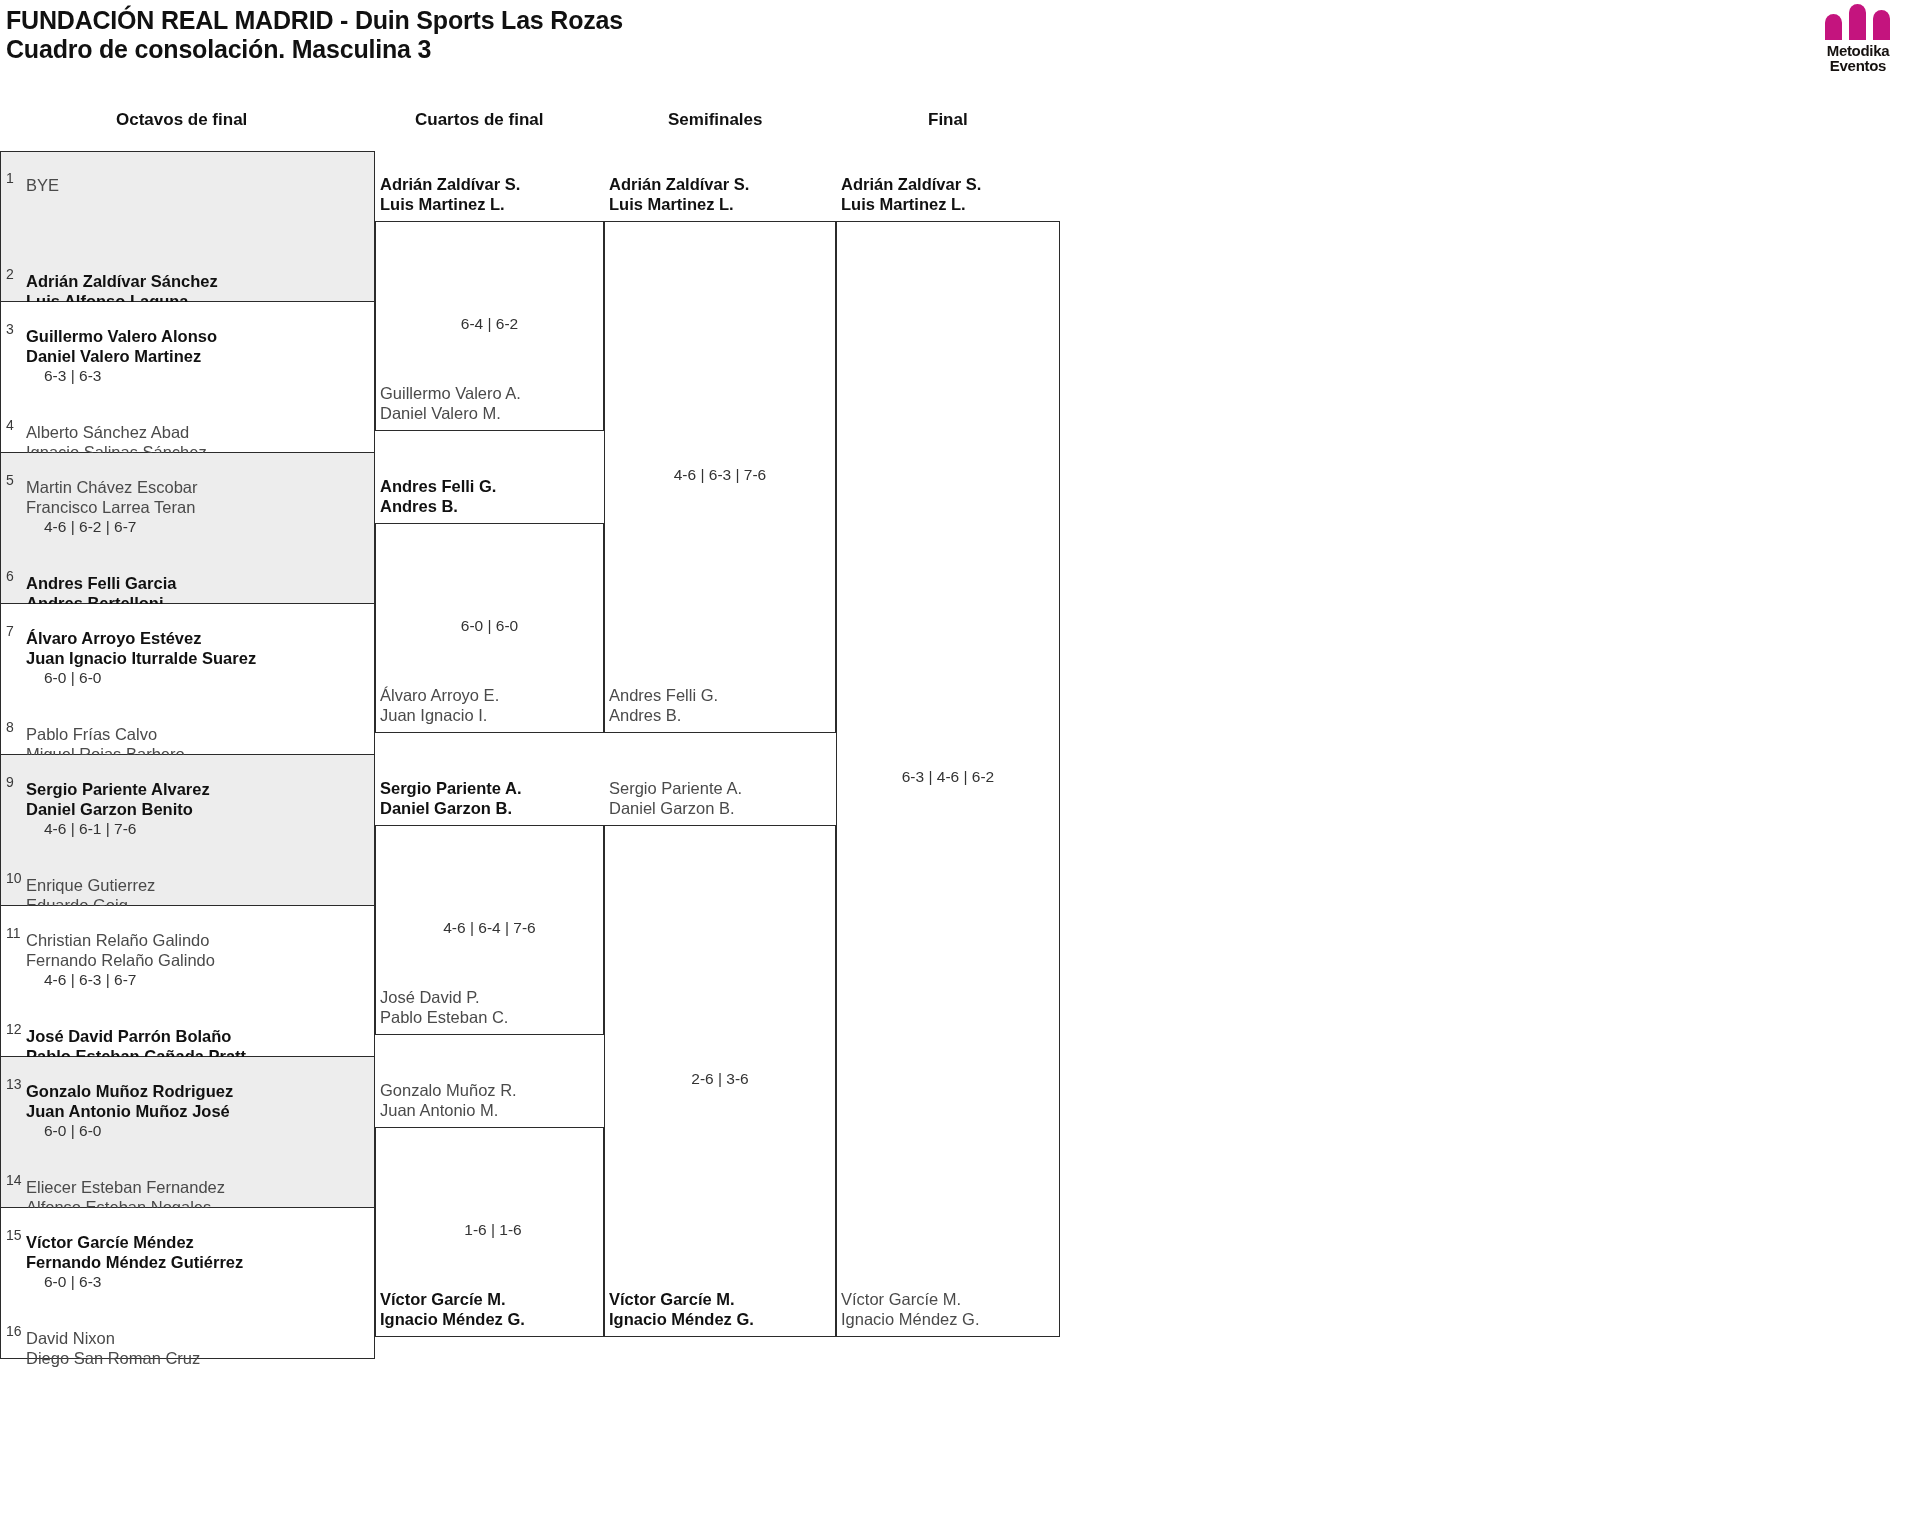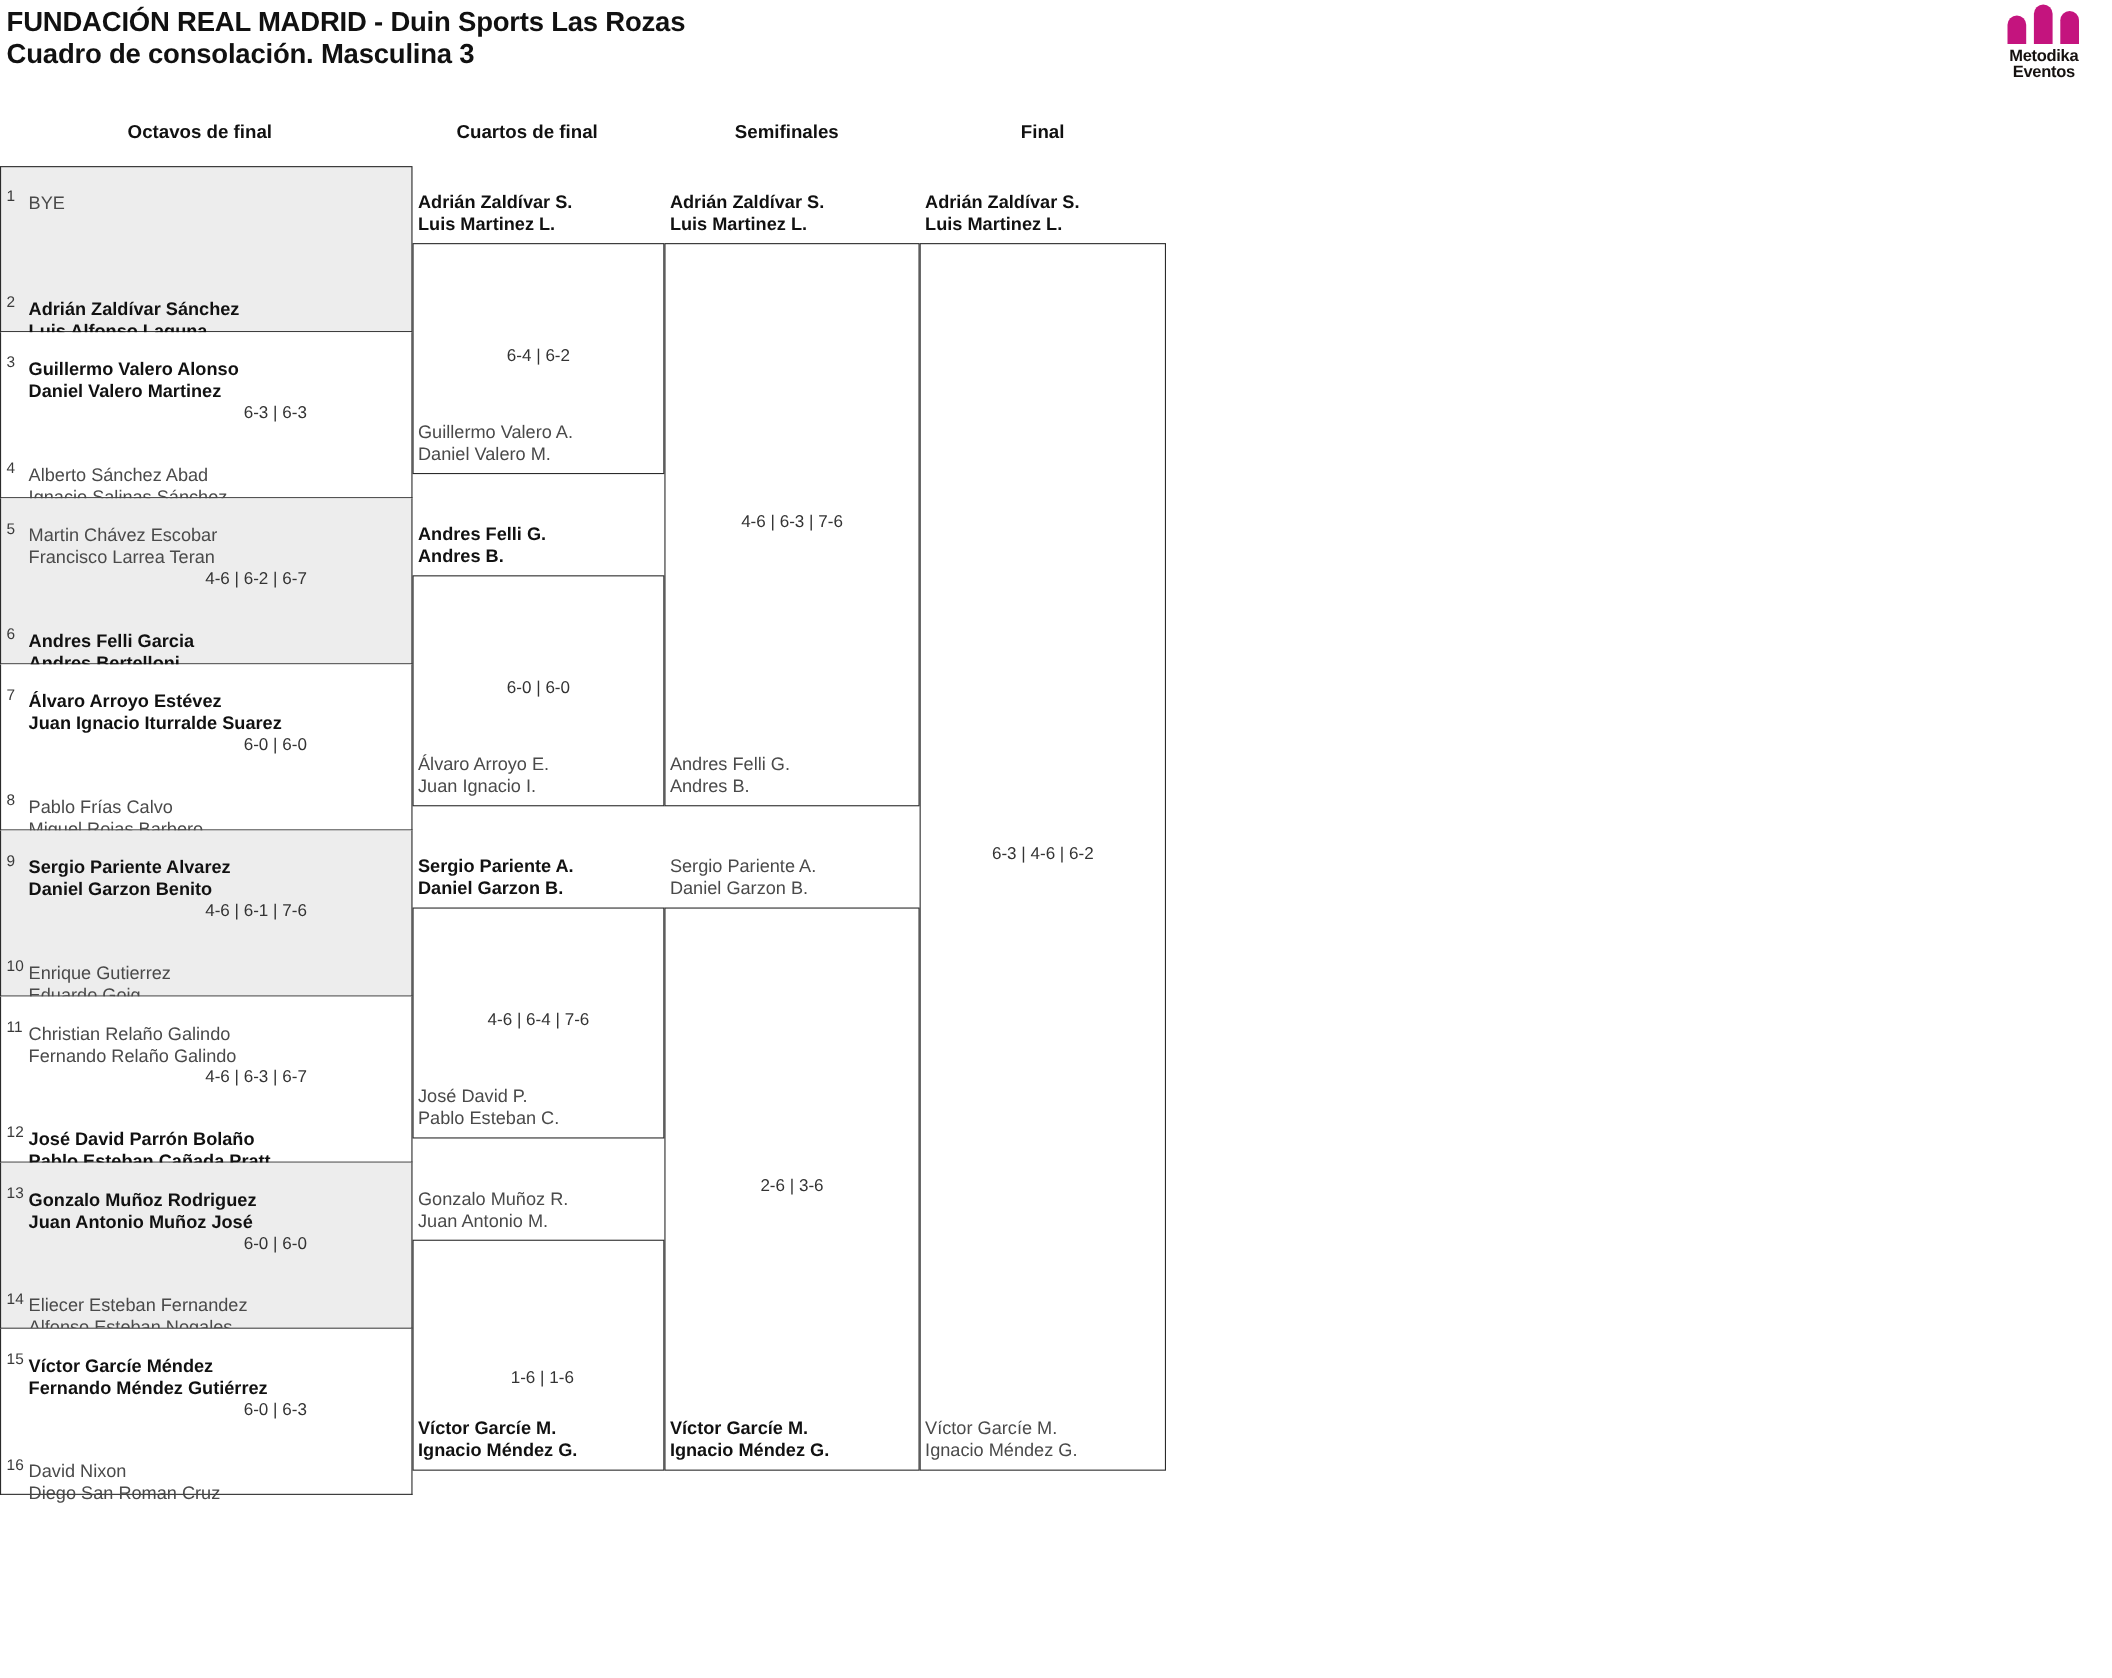--- a/index.html
+++ b/index.html
@@ -51,21 +51,21 @@
   .names{
     position:absolute;left:26px;font-size:16.5px;line-height:20px;
     white-space:nowrap;
     margin-top:15px;
   }
   .names.win{font-weight:700;color:#111;}
   .names.los{font-weight:400;color:#4a4a4a;}
 
   .score-r16{
     position:absolute;font-size:15.5px;color:#333;width:375px;
-    text-align:right;padding-right:96px;box-sizing:border-box;
+    text-align:left;padding-right:96px;box-sizing:border-box;padding-left:44px;
   }
 
   
   .cbox{
     position:absolute;box-sizing:border-box;
     border:1.4px solid #2b2b2b;background:transparent;
   }
   .lbl{
     position:absolute;font-size:16.5px;line-height:20px;white-space:nowrap;
   }
@@ -224,21 +224,21 @@
       <div class="score" style="left: 375px; top: 919px; width: 229px;">4-6 | 6-4 | 7-6</div>
       <div class="lbl los" style="top: 987px; left: 380px;">
         <div>José David P.</div>
         <div>Pablo Esteban C.</div>
       </div>
       <div class="lbl los" style="top: 1080px; left: 380px;">
         <div>Gonzalo Muñoz R.</div>
         <div>Juan Antonio M.</div>
       </div>
       <div class="cbox" style="left: 375px; top: 1127px; width: 229px; height: 210px;"></div>
-      <div class="score" style="left: 375px; top: 1221px; width: 236px; margin-top: 23px;">1-6 | 1-6</div>
+      <div class="score" style="left: 375px; top: 1221px; width: 236px;">1-6 | 1-6</div>
       <div class="lbl win" style="top: 1289px; left: 380px;">
         <div>Víctor Garcíe M.</div>
         <div>Ignacio Méndez G.</div>
       </div>
       <div class="lbl win" style="top: 174px; left: 609px;">
         <div>Adrián Zaldívar S.</div>
         <div>Luis Martinez L.</div>
       </div>
       <div class="cbox" style="left: 604px; top: 221px; width: 232px; height: 512px;"></div>
       <div class="score" style="left: 604px; top: 466px; width: 232px;">4-6 | 6-3 | 7-6</div>

